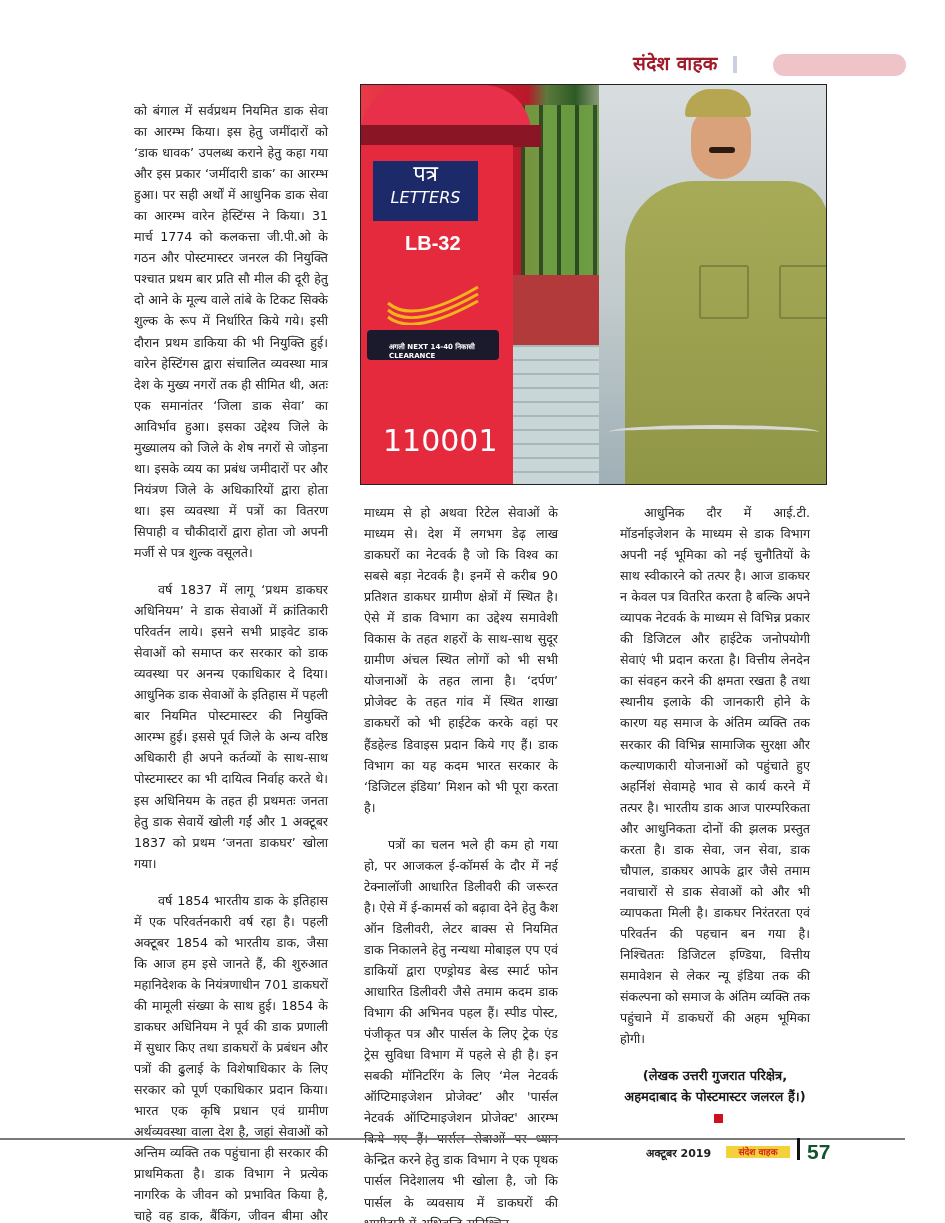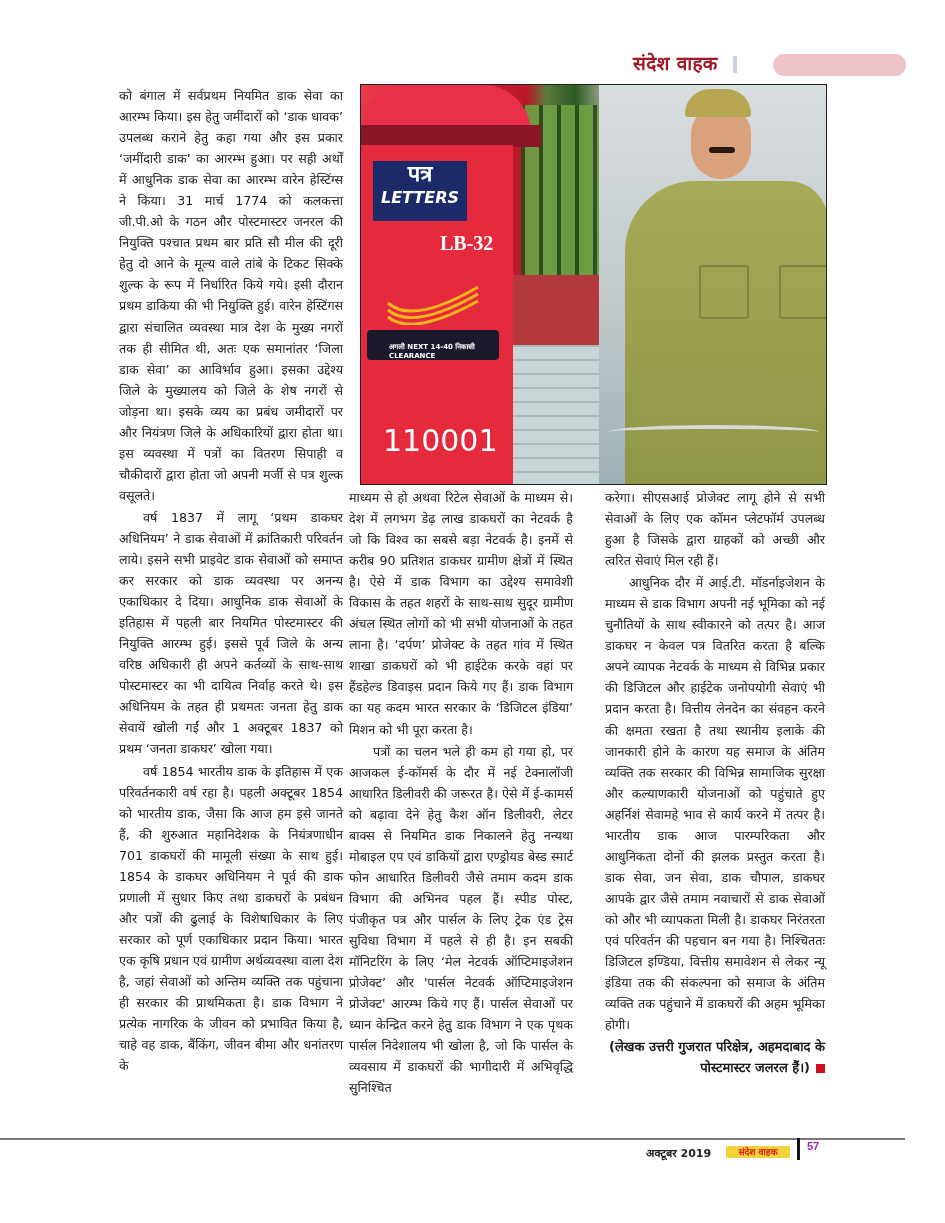--- a/index.html
+++ b/index.html
@@ -5,62 +5,62 @@
   html, body { margin:0; padding:0; background:#ffffff; }
   body { width:945px; height:1223px; position:relative; overflow:hidden;
          font-family:"DejaVu Sans", sans-serif; color:#1a1a1a; }
   .header { position:absolute; top:50px; left:0; width:945px; height:30px; }
   .section-title { position:absolute; left:633px; top:0; font-size:19px; font-weight:bold;
          color:#a01a2a; font-family:"DejaVu Sans", sans-serif; letter-spacing:0.3px; }
   .section-sep { position:absolute; left:733px; top:6px; width:4px; height:17px; background:#c9d0e0; }
   .section-pill { position:absolute; left:773px; top:4px; width:133px; height:22px; border-radius:11px; background:#efc4c9; }
 
   .col { position:absolute; font-size:12.6px; line-height:21.05px; text-align:justify; }
-  .col p { margin:1px; }
+  .col p { margin:16px; }
   .col p.ind { text-indent:24px; }
   .col1 { left:118px; top:84px; width:226px; }
   .col2 { left:348px; top:486px; width:226px; }
   .col3 { left:604px; top:486px; width:222px; }
 
   .photo { position:absolute; left:360px; top:84px; width:467px; height:401px; border:1px solid #222; overflow:hidden; box-sizing:border-box; }
   .photo-left { position:absolute; left:0; top:0; width:238px; height:100%;
       background:linear-gradient(90deg,#e93a4a 0%,#d81f33 45%,#b8192b 70%, #5c7a3c 78%, #2d5a24 90%, #8c9b7c 100%); }
   .pb-top { position:absolute; left:0; top:0; width:170px; height:48px; background:#e8304a; border-radius:60px 60px 0 0; }
   .pb-band { position:absolute; left:0; top:40px; width:180px; height:22px; background:#8a1525; }
   .pb-body { position:absolute; left:0; top:60px; width:152px; height:340px; background:#e62a3e; }
-  .pb-sign { position:absolute; left:12px; top:76px; width:94px; height:60px; background:#1c2a6a; color:#fff; text-align:center; font-weight:bold; font-family:"DejaVu Sans", sans-serif; }
+  .pb-sign { position:absolute; left:12px; top:76px; width:105px; height:60px; background:#1c2a6a; color:#fff; text-align:center; font-weight:normal; font-family:"DejaVu Sans", sans-serif; }
   .pb-sign .hi { font-size:22px; line-height:26px; }
   .pb-sign .en { font-size:16px; line-height:22px; font-style:italic; }
-  .pb-lb { position:absolute; left:44px; top:147px; color:#fff; font-weight:bold; font-size:20px; font-family:Liberation Serif, serif;margin-left:35px; }
+  .pb-lb { position:absolute; left:44px; top:147px; color:#fff; font-weight:bold; font-size:20px; font-family:Liberation Sans, sans-serif; }
   .pb-stripes { position:absolute; left:22px; top:200px; width:100px; height:40px; }
   .pb-slot { position:absolute; left:6px; top:245px; width:132px; height:30px; background:#1a1a2c; border-radius:4px; }
   .pb-next { position:absolute; left:28px; top:258px; color:#fff; font-size:7px; font-weight:bold; line-height:9px; font-family:"DejaVu Sans", sans-serif; }
   .pb-pin { position:absolute; left:22px; top:338px; color:#fff; font-weight:normal; font-size:30px; font-family:"DejaVu Sans", sans-serif; }
   .bg-fence { position:absolute; left:160px; top:20px; width:78px; height:170px;
       background:repeating-linear-gradient(90deg, #2a4a20 0 4px, #6fa042 4px 18px); opacity:0.9; }
   .bg-wall { position:absolute; left:150px; top:190px; width:88px; height:70px; background:#b23a3a; }
   .bg-path { position:absolute; left:150px; top:260px; width:88px; height:140px; background:repeating-linear-gradient(0deg,#c9d6d8 0 12px,#a8b8ba 12px 14px); }
   .photo-right { position:absolute; left:238px; top:0; width:229px; height:100%;
       background:linear-gradient(180deg,#d8dde0 0%,#c4ccce 50%,#9fb0b6 100%); }
   .man-cap { position:absolute; left:86px; top:4px; width:66px; height:28px; background:#b6a652; border-radius:30px 30px 4px 4px; }
   .man-face { position:absolute; left:92px; top:22px; width:60px; height:72px; background:#d9a27a; border-radius:30px 30px 34px 34px; }
   .man-mustache { position:absolute; left:110px; top:62px; width:26px; height:6px; background:#2a1a12; border-radius:4px; }
   .man-shirt { position:absolute; left:26px; top:96px; width:203px; height:305px; background:linear-gradient(180deg,#a7ab58,#8f9646); border-radius:70px 40px 0 0; }
   .man-pocket1 { position:absolute; left:100px; top:180px; width:46px; height:50px; border:2px solid #7d8440; border-radius:3px; }
   .man-pocket2 { position:absolute; left:180px; top:180px; width:46px; height:50px; border:2px solid #7d8440; border-radius:3px; }
   .bike-bar { position:absolute; left:10px; top:340px; width:210px; height:10px; border-top:4px solid #d8d8d8; border-radius:50%; }
 
   .end-mark { display:inline-block; width:9px; height:9px; background:#d0101e; margin-left:6px; vertical-align:middle; }
-  .byline { text-align:right; font-weight:bold; font-size:13px; line-height:21px; }
+  .byline { text-align:center; font-weight:bold; font-size:13px; line-height:21px; }
 
   .bottom-rule { position:absolute; left:0; top:1138px; width:905px; height:2px; background:#7a7a7a; }
   .footer-date { position:absolute; left:646px; top:1145px; font-size:11px; font-weight:bold; color:#222; }
   .footer-logo { position:absolute; left:726px; top:1146px; width:64px; height:12px; background:#f3d13a; color:#d61e1e; font-size:9px; font-weight:bold; line-height:12px; text-align:center; overflow:hidden; }
   .footer-sep { position:absolute; left:797px; top:1138px; width:3px; height:22px; background:#111; }
-  .footer-page { position:absolute; left:807px; top:1140px; font-size:11px; font-weight:bold; color:#a21caf; font-family:"Liberation Sans", sans-serif; }
+  .footer-page { position:absolute; left:807px; top:1140px; font-size:21px; font-weight:bold; color:#14532d; font-family:"Liberation Sans", sans-serif; }
 </style>
 </head>
 <body>
 
 <div class="header">
   <div class="section-title">संदेश वाहक</div>
   <div class="section-sep"></div>
   <div class="section-pill"></div>
 </div>
 
@@ -102,21 +102,20 @@
     <div class="bike-bar"></div>
   </div>
 </div>
 
 <div class="col col2">
   <p>माध्यम से हो अथवा रिटेल सेवाओं के माध्यम से। देश में लगभग डेढ़ लाख डाकघरों का नेटवर्क है जो कि विश्व का सबसे बड़ा नेटवर्क है। इनमें से करीब 90 प्रतिशत डाकघर ग्रामीण क्षेत्रों में स्थित है। ऐसे में डाक विभाग का उद्देश्य समावेशी विकास के तहत शहरों के साथ-साथ सुदूर ग्रामीण अंचल स्थित लोगों को भी सभी योजनाओं के तहत लाना है। ‘दर्पण’ प्रोजेक्ट के तहत गांव में स्थित शाखा डाकघरों को भी हाईटेक करके वहां पर हैंडहेल्ड डिवाइस प्रदान किये गए हैं। डाक विभाग का यह कदम भारत सरकार के ‘डिजिटल इंडिया’ मिशन को भी पूरा करता है।</p>
   <p class="ind">पत्रों का चलन भले ही कम हो गया हो, पर आजकल ई-कॉमर्स के दौर में नई टेक्नालॉजी आधारित डिलीवरी की जरूरत है। ऐसे में ई-कामर्स को बढ़ावा देने हेतु कैश ऑन डिलीवरी, लेटर बाक्स से नियमित डाक निकालने हेतु नन्यथा मोबाइल एप एवं डाकियों द्वारा एण्ड्रोयड बेस्ड स्मार्ट फोन आधारित डिलीवरी जैसे तमाम कदम डाक विभाग की अभिनव पहल हैं। स्पीड पोस्ट, पंजीकृत पत्र और पार्सल के लिए ट्रेक एंड ट्रेस सुविधा विभाग में पहले से ही है। इन सबकी मॉनिटरिंग के लिए ‘मेल नेटवर्क ऑप्टिमाइजेशन प्रोजेक्ट’ और 'पार्सल नेटवर्क ऑप्टिमाइजेशन प्रोजेक्ट' आरम्भ किये गए हैं। पार्सल सेवाओं पर ध्यान केन्द्रित करने हेतु डाक विभाग ने एक पृथक पार्सल निदेशालय भी खोला है, जो कि पार्सल के व्यवसाय में डाकघरों की भागीदारी में अभिवृद्धि सुनिश्चित</p>
 </div>
 
 <div class="col col3">
-  <p>करेगा। सीएसआई प्रोजेक्ट लागू होने से सभी सेवाओं के लिए एक कॉमन प्लेटफॉर्म उपलब्ध हुआ है जिसके द्वारा ग्राहकों को अच्छी और त्वरित सेवाएं मिल रही हैं।</p>
   <p class="ind">आधुनिक दौर में आई.टी. मॉडर्नाइजेशन के माध्यम से डाक विभाग अपनी नई भूमिका को नई चुनौतियों के साथ स्वीकारने को तत्पर है। आज डाकघर न केवल पत्र वितरित करता है बल्कि अपने व्यापक नेटवर्क के माध्यम से विभिन्न प्रकार की डिजिटल और हाईटेक जनोपयोगी सेवाएं भी प्रदान करता है। वित्तीय लेनदेन का संवहन करने की क्षमता रखता है तथा स्थानीय इलाके की जानकारी होने के कारण यह समाज के अंतिम व्यक्ति तक सरकार की विभिन्न सामाजिक सुरक्षा और कल्याणकारी योजनाओं को पहुंचाते हुए अहर्निशं सेवामहे भाव से कार्य करने में तत्पर है। भारतीय डाक आज पारम्परिकता और आधुनिकता दोनों की झलक प्रस्तुत करता है। डाक सेवा, जन सेवा, डाक चौपाल, डाकघर आपके द्वार जैसे तमाम नवाचारों से डाक सेवाओं को और भी व्यापकता मिली है। डाकघर निरंतरता एवं परिवर्तन की पहचान बन गया है। निश्चिततः डिजिटल इण्डिया, वित्तीय समावेशन से लेकर न्यू इंडिया तक की संकल्पना को समाज के अंतिम व्यक्ति तक पहुंचाने में डाकघरों की अहम भूमिका होगी।</p>
   <p class="byline"><span>(लेखक उत्तरी गुजरात परिक्षेत्र, अहमदाबाद के पोस्टमास्टर जलरल हैं।)</span><span class="end-mark"></span></p>
 </div>
 
 <div class="bottom-rule"></div>
 <div class="footer-date">अक्टूबर 2019</div>
 <div class="footer-logo">संदेश वाहक</div>
 <div class="footer-sep"></div>
 <div class="footer-page">57</div>
 

